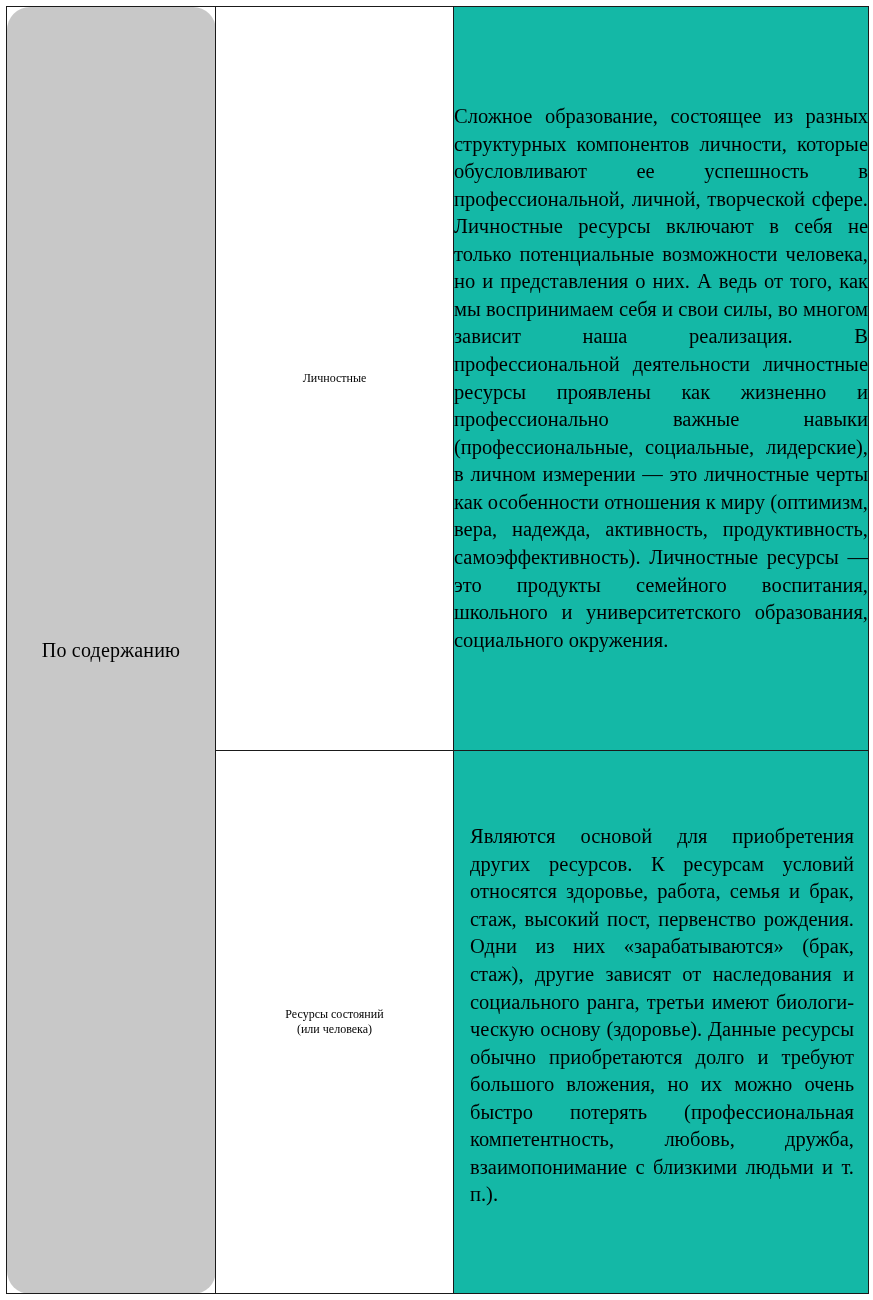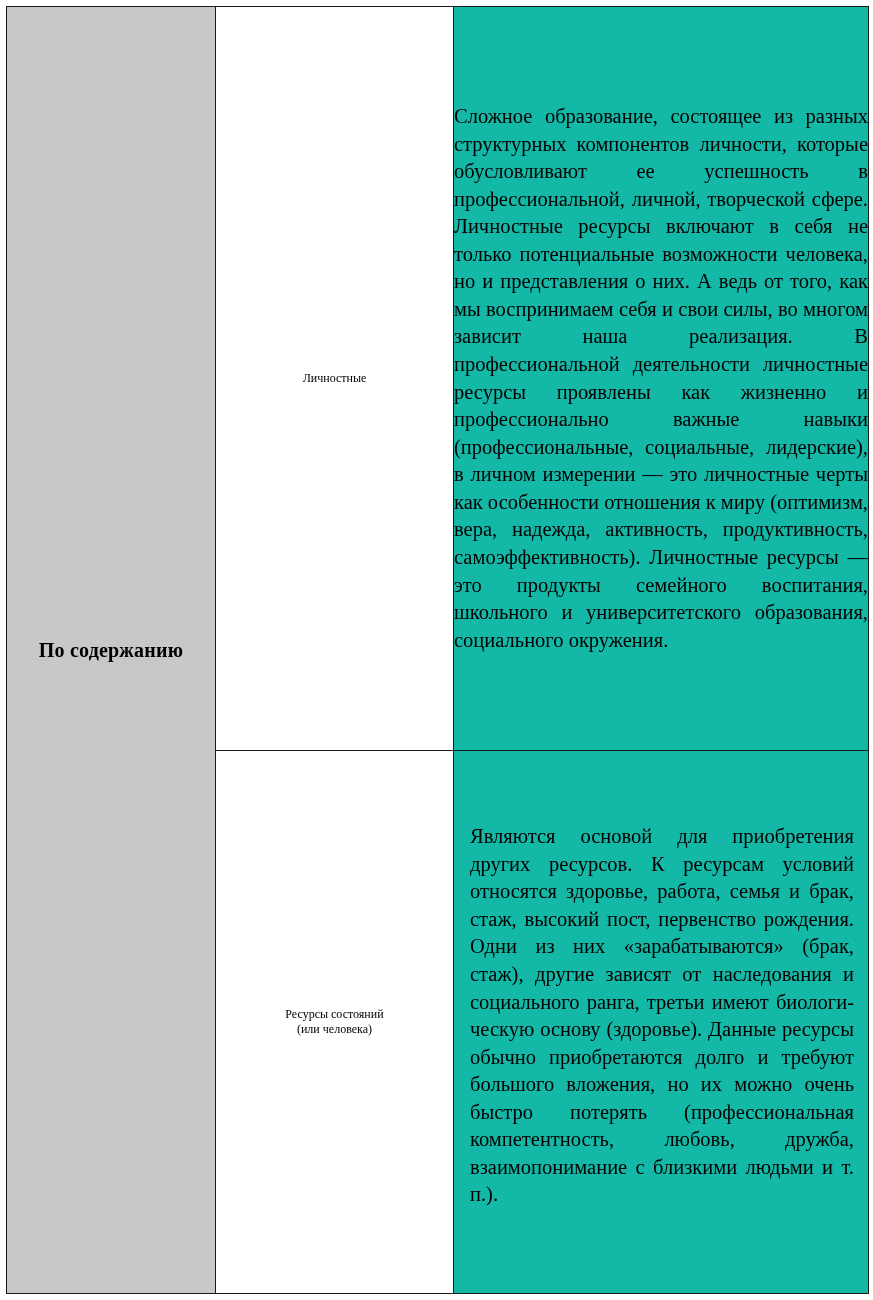--- a/index.html
+++ b/index.html
@@ -30,23 +30,24 @@
   }
   table.res-table td {
     border: 1.5px solid #1a1a1a;
     vertical-align: middle;
     padding: 0;
   }
   td.cat-cell {
     width: 208px;
     background: #c8c8c8;
     text-align: center;
-    font-weight: bold;
+    font-weight: normal;
     font-size: 20px;
     letter-spacing: 0.2px;
+    border-radius: 23px;
   }
   td.type-cell {
     width: 237px;
     background: #ffffff;
     text-align: center;
     font-size: 12px;
     line-height: 1.25;
     padding: 4px 8px;
   }
   td.desc-cell {

